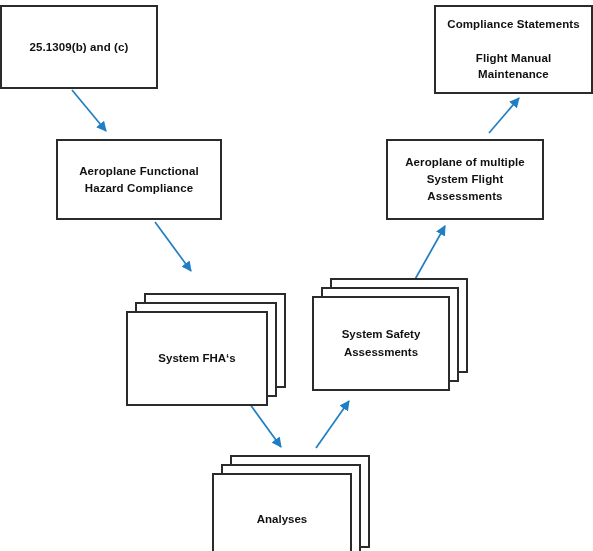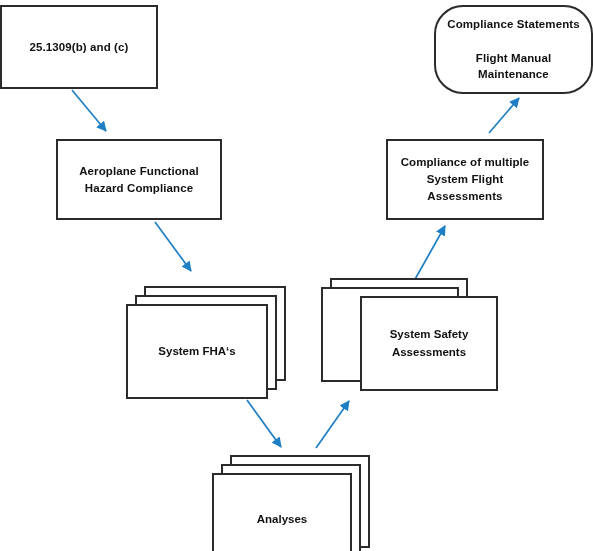--- a/index.html
+++ b/index.html
@@ -88,54 +88,54 @@
 
     <line x1="409" y1="290" x2="445" y2="226" stroke="#1f7fc4" stroke-width="1.7" marker-end="url(#ah)"></line>
 
     <line x1="489" y1="133" x2="519" y2="98" stroke="#1f7fc4" stroke-width="1.7" marker-end="url(#ah)"></line>
   </svg>
 
   <div class="box" style="left:0px; top:5px; width:158px; height:84px;text-align:right;">
     <div class="label">25.1309(b) and (c)</div>
   </div>
 
-  <div class="box" style="left:434px; top:5px; width:159px; height:89px;border-radius:29px;">
+  <div class="box" style="left:434px; top:5px; width:159px; height:89px;">
     <div class="label">
       <span>Compliance Statements</span><br>
       <br>
       <span>Flight Manual Maintenance</span>
     </div>
   </div>
 
   <div class="box" style="left:56px; top:139px; width:166px; height:81px;">
     <div class="label">
       <span>Aeroplane Functional</span><br>
       <span>Hazard Compliance</span>
     </div>
   </div>
 
   <div class="box" style="left:386px; top:139px; width:158px; height:81px;">
     <div class="label">
-      <span>Compliance of multiple</span><br>
+      <span>Aeroplane of multiple</span><br>
       <span>System Flight Assessments</span>
     </div>
   </div>
 
-  <div class="stack" style="left:126px; top:286px; width:160px; height:113px;">
+  <div class="stack" style="left:126px; top:293px; width:160px; height:113px;">
     <div class="sheet back2" style="left:18px; top:0px; width:142px; height:95px;"></div>
     <div class="sheet back1" style="left:9px; top:9px; width:142px; height:95px;"></div>
     <div class="sheet front" style="left:0px; top:18px; width:142px; height:95px;">
       <div class="label">System FHA‘s</div>
     </div>
   </div>
 
   <div class="stack" style="left:312px; top:278px; width:156px; height:113px;">
     <div class="sheet back2" style="left:18px; top:0px; width:138px; height:95px;"></div>
     <div class="sheet back1" style="left:9px; top:9px; width:138px; height:95px;"></div>
-    <div class="sheet front" style="left:0px; top:18px; width:138px; height:95px;margin-left:48px;">
+    <div class="sheet front" style="left:0px; top:18px; width:138px; height:95px;">
       <div class="label">
         <span>System Safety</span><br>
         <span>Assessments</span>
       </div>
     </div>
   </div>
 
   <div class="stack" style="left:212px; top:455px; width:158px; height:111px;">
     <div class="sheet back2" style="left:18px; top:0px; width:140px; height:93px;"></div>
     <div class="sheet back1" style="left:9px; top:9px; width:140px; height:93px;"></div>

